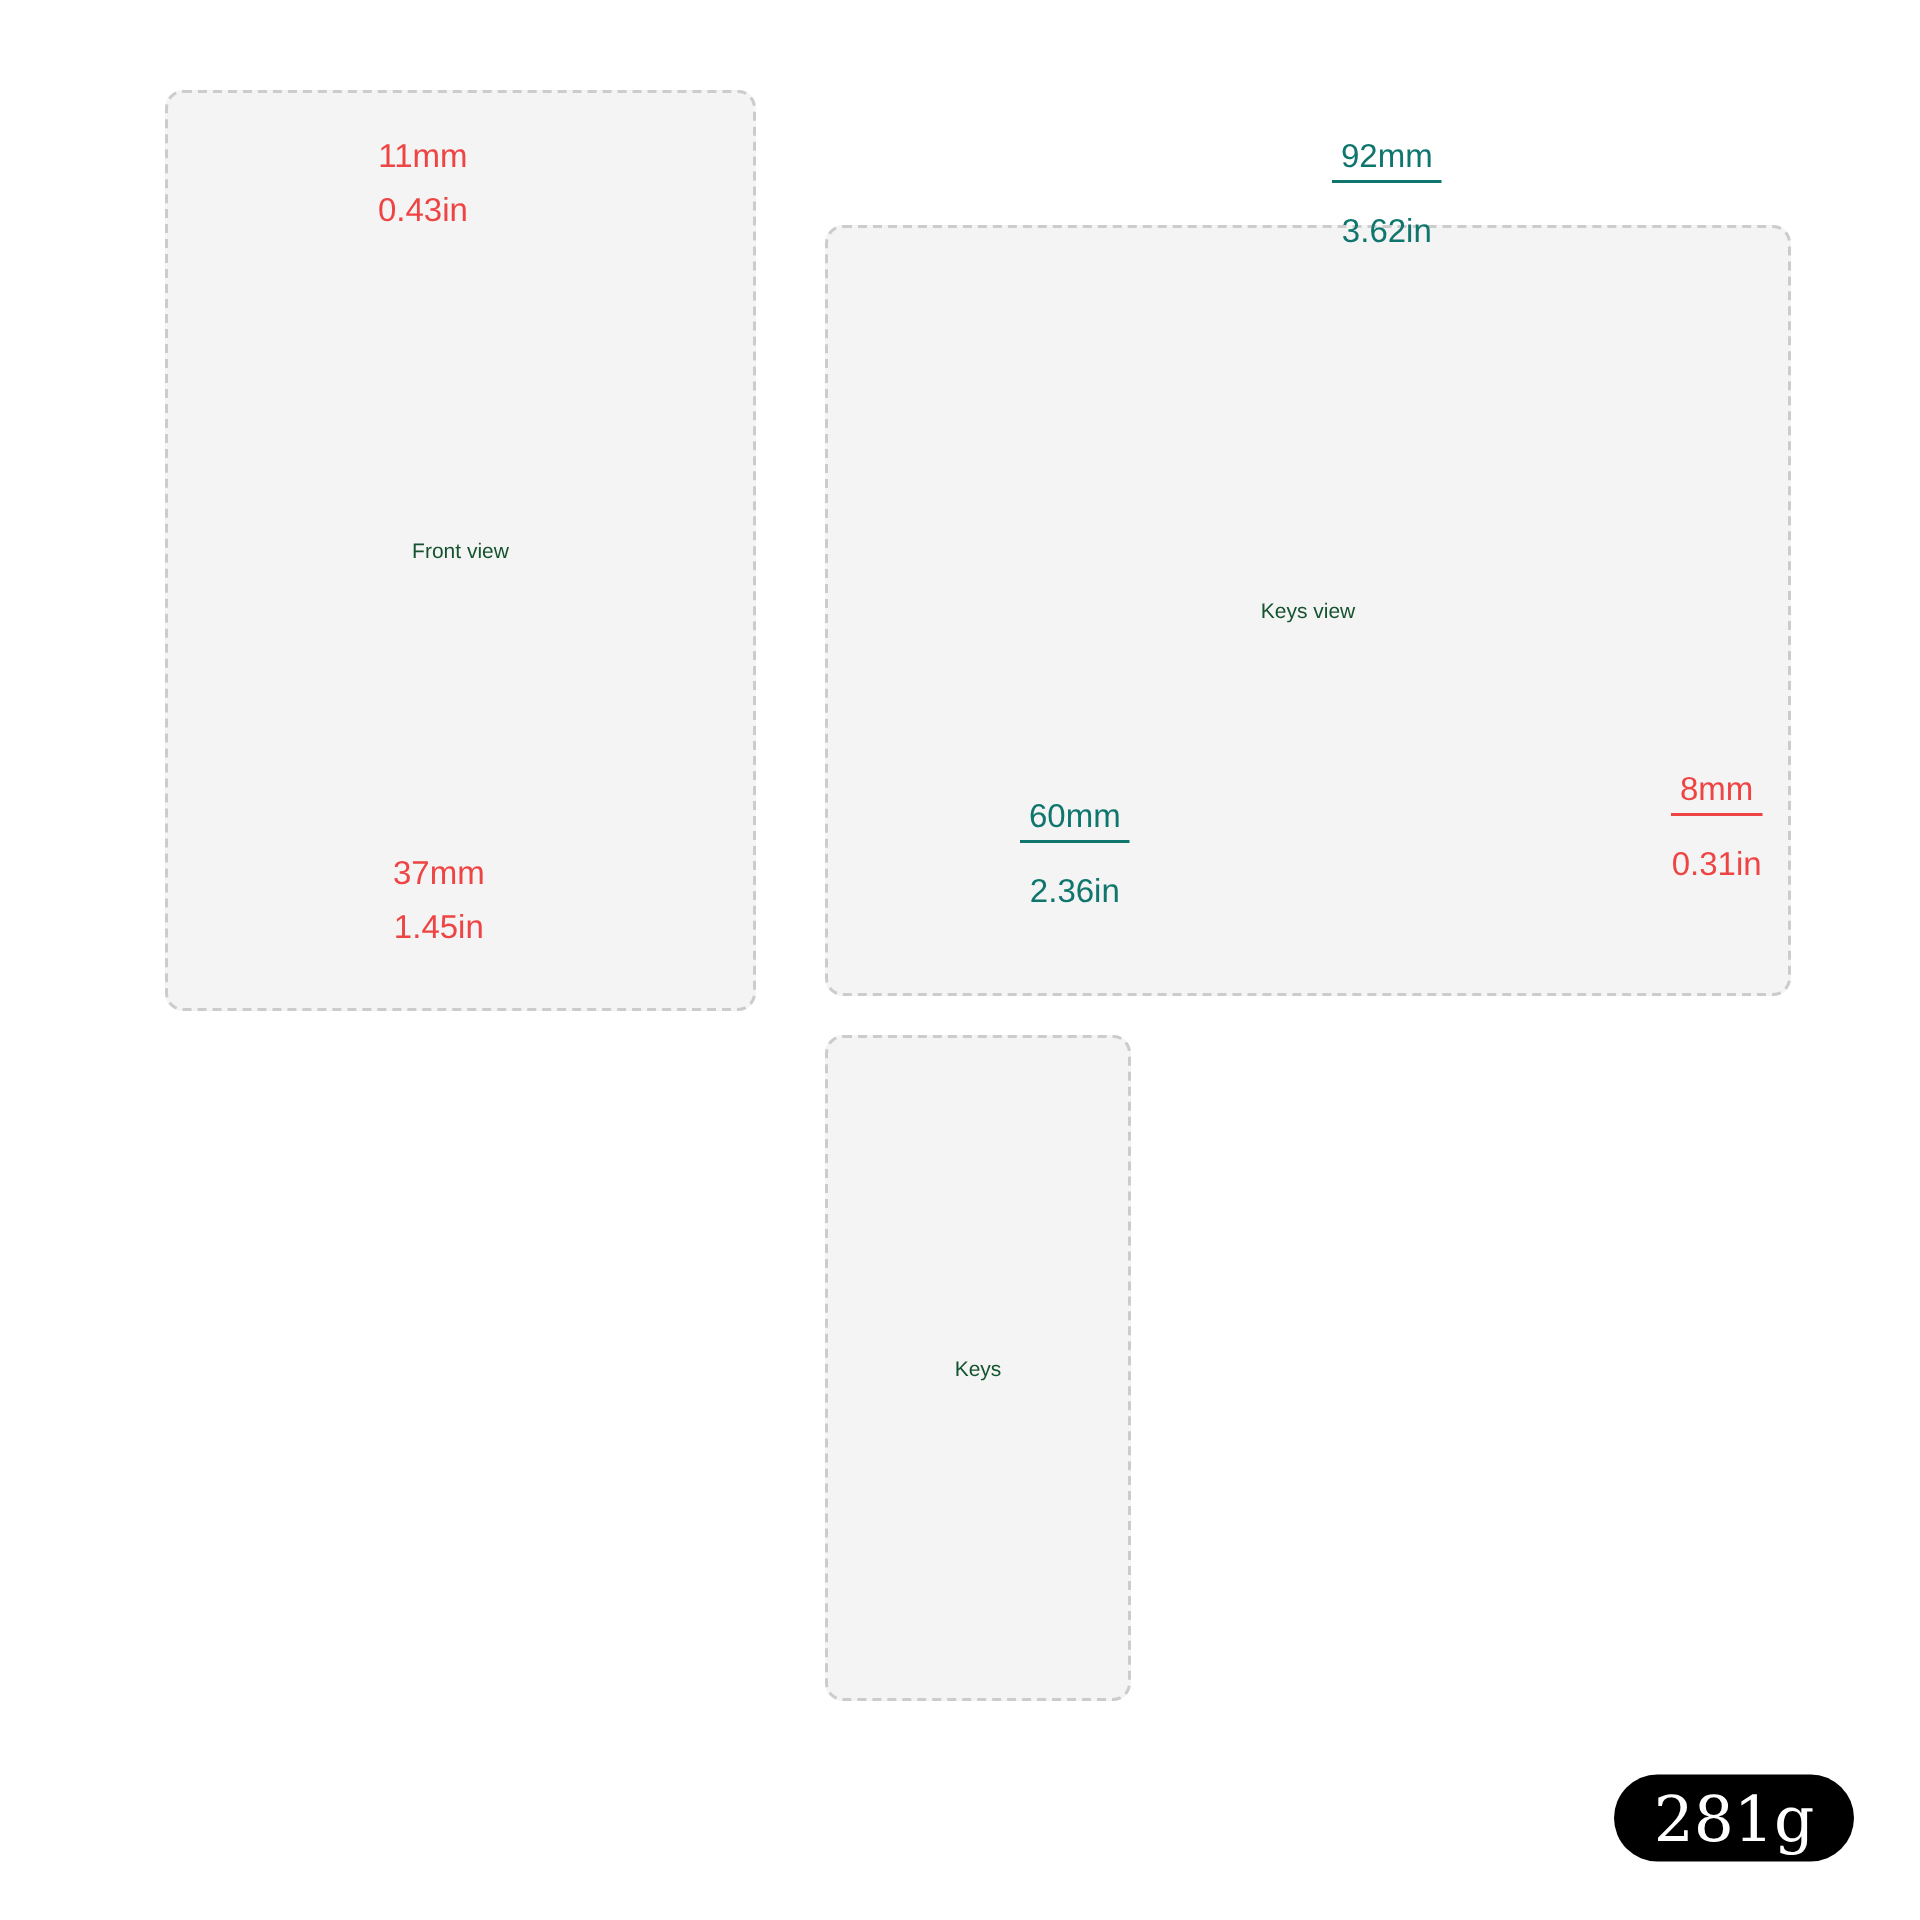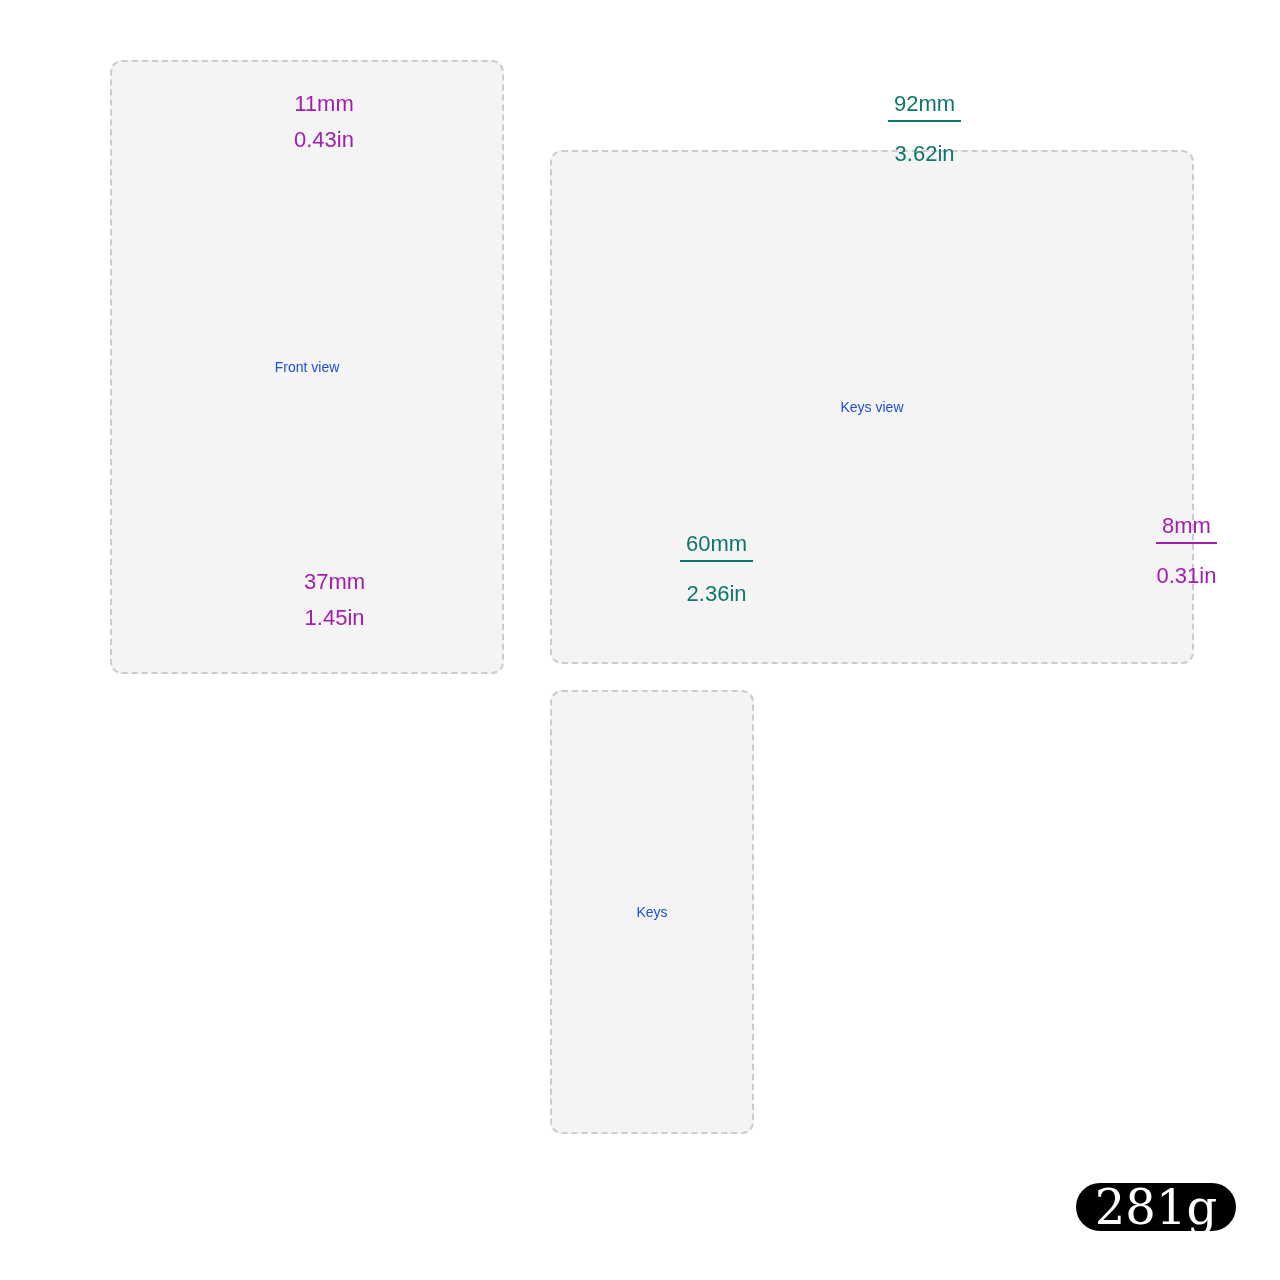--- a/index.html
+++ b/index.html
@@ -2,32 +2,32 @@
 <html><head>
   <meta charset="utf-8">
   <style>
     html, body { margin: 0; padding: 0; }
     body {
       width: 1280px; height: 1280px; background: #ffffff; position: relative;
       font-family: "Liberation Sans", sans-serif; overflow: hidden;
     }
     .placeholder {
       position: absolute; border: 2px dashed #cccccc; border-radius: 12px;
-      background: #f4f4f4; color: #1d4ed8; font-size: 14px;
+      background: #f4f4f4; color: #14532d; font-size: 14px;
       display: flex; align-items: center; justify-content: center;
     }
     .dim { position: absolute; text-align: center; font-size: 22px; line-height: 1.25; }
     .dim .top { display: block; padding: 0 6px 2px; border-bottom: 2px solid currentColor; }
     .dim .bot { display: block; padding-top: 18px; }
-    .red { color: #a21caf; margin-left: 42px; }
+    .red { color: #ef4444; }
     .dark { color: #0f766e; }
     .badge {
-      position: absolute; left: 1076px; top: 1183px; width: 160px; height: 48px;
+      position: absolute; left: 1076px; top: 1183px; width: 160px; height: 58px;
       background: #000; color: #fff; border-radius: 29px;
-      font-family: "DejaVu Serif", serif; font-size: 48px;
+      font-family: "DejaVu Serif", serif; font-size: 42px;
       display: flex; align-items: center; justify-content: center;
     }
   </style>
 </head>
 <body>
 
 <div class="placeholder" style="left:110px; top:60px; width:390px; height:610px;">Front view</div>
 <div class="placeholder" style="left:550px; top:150px; width:640px; height:510px;">Keys view</div>
 <div class="placeholder" style="left:550px; top:690px; width:200px; height:440px;">Keys</div>
 

